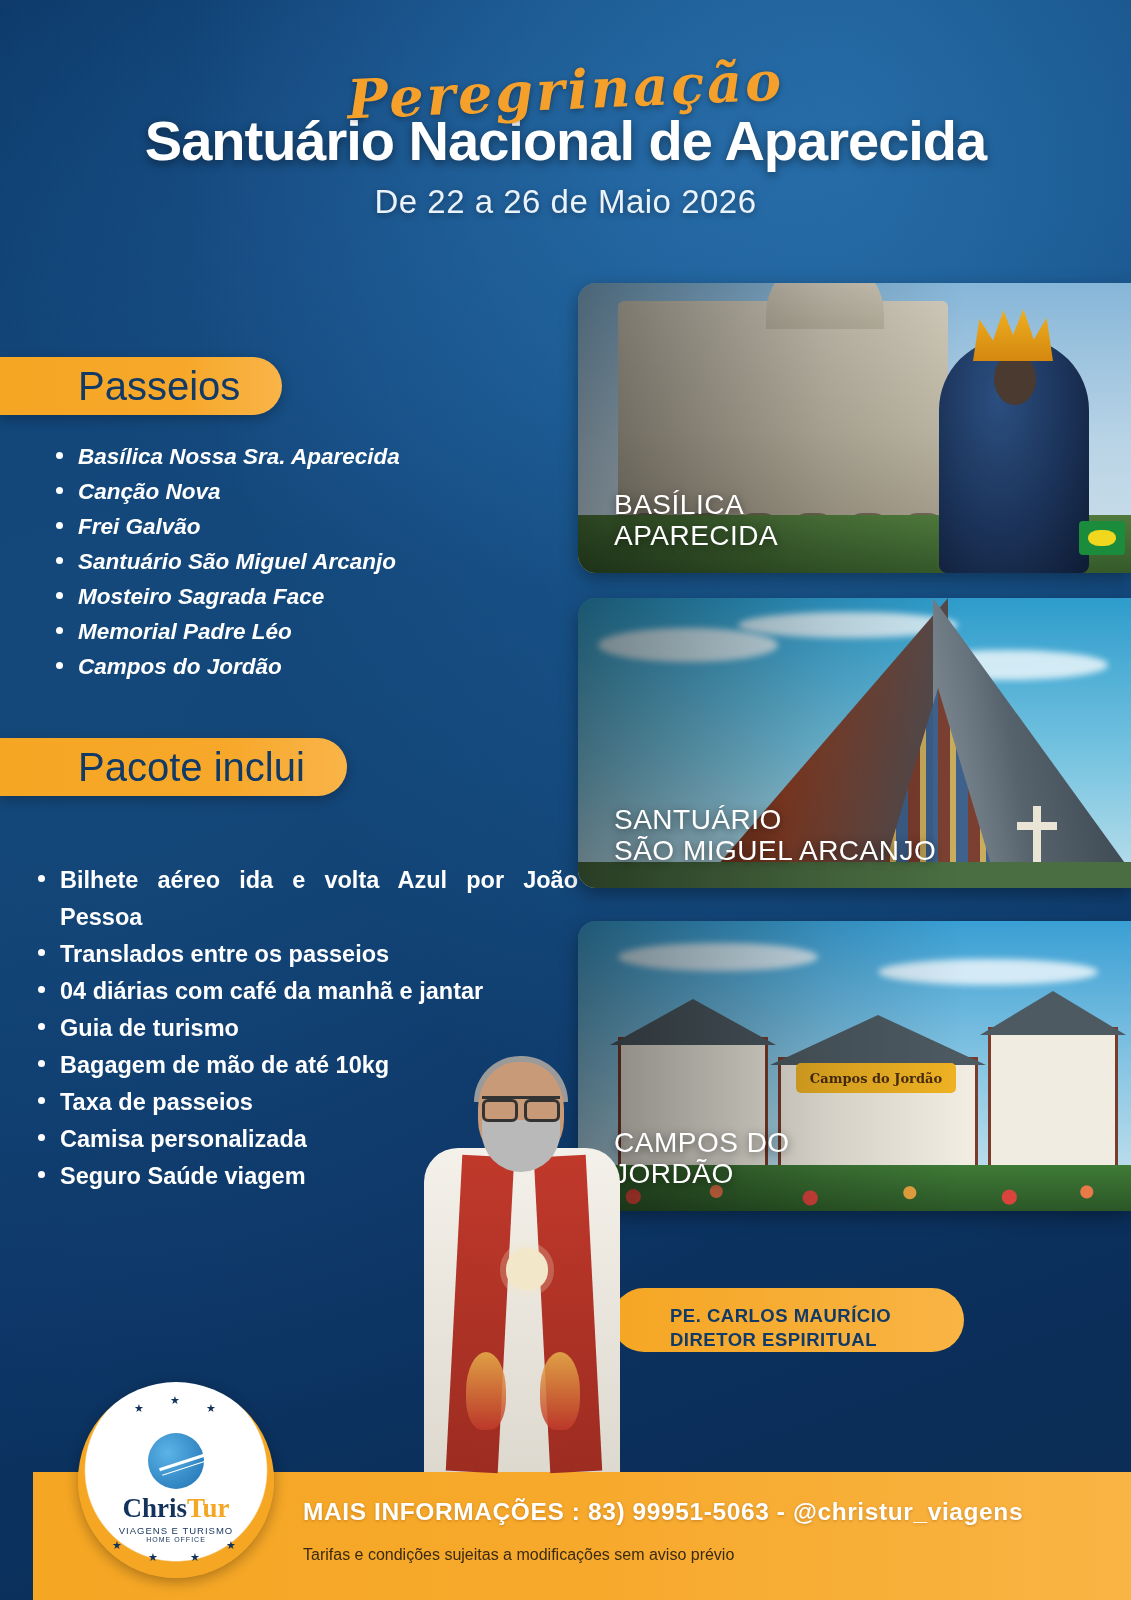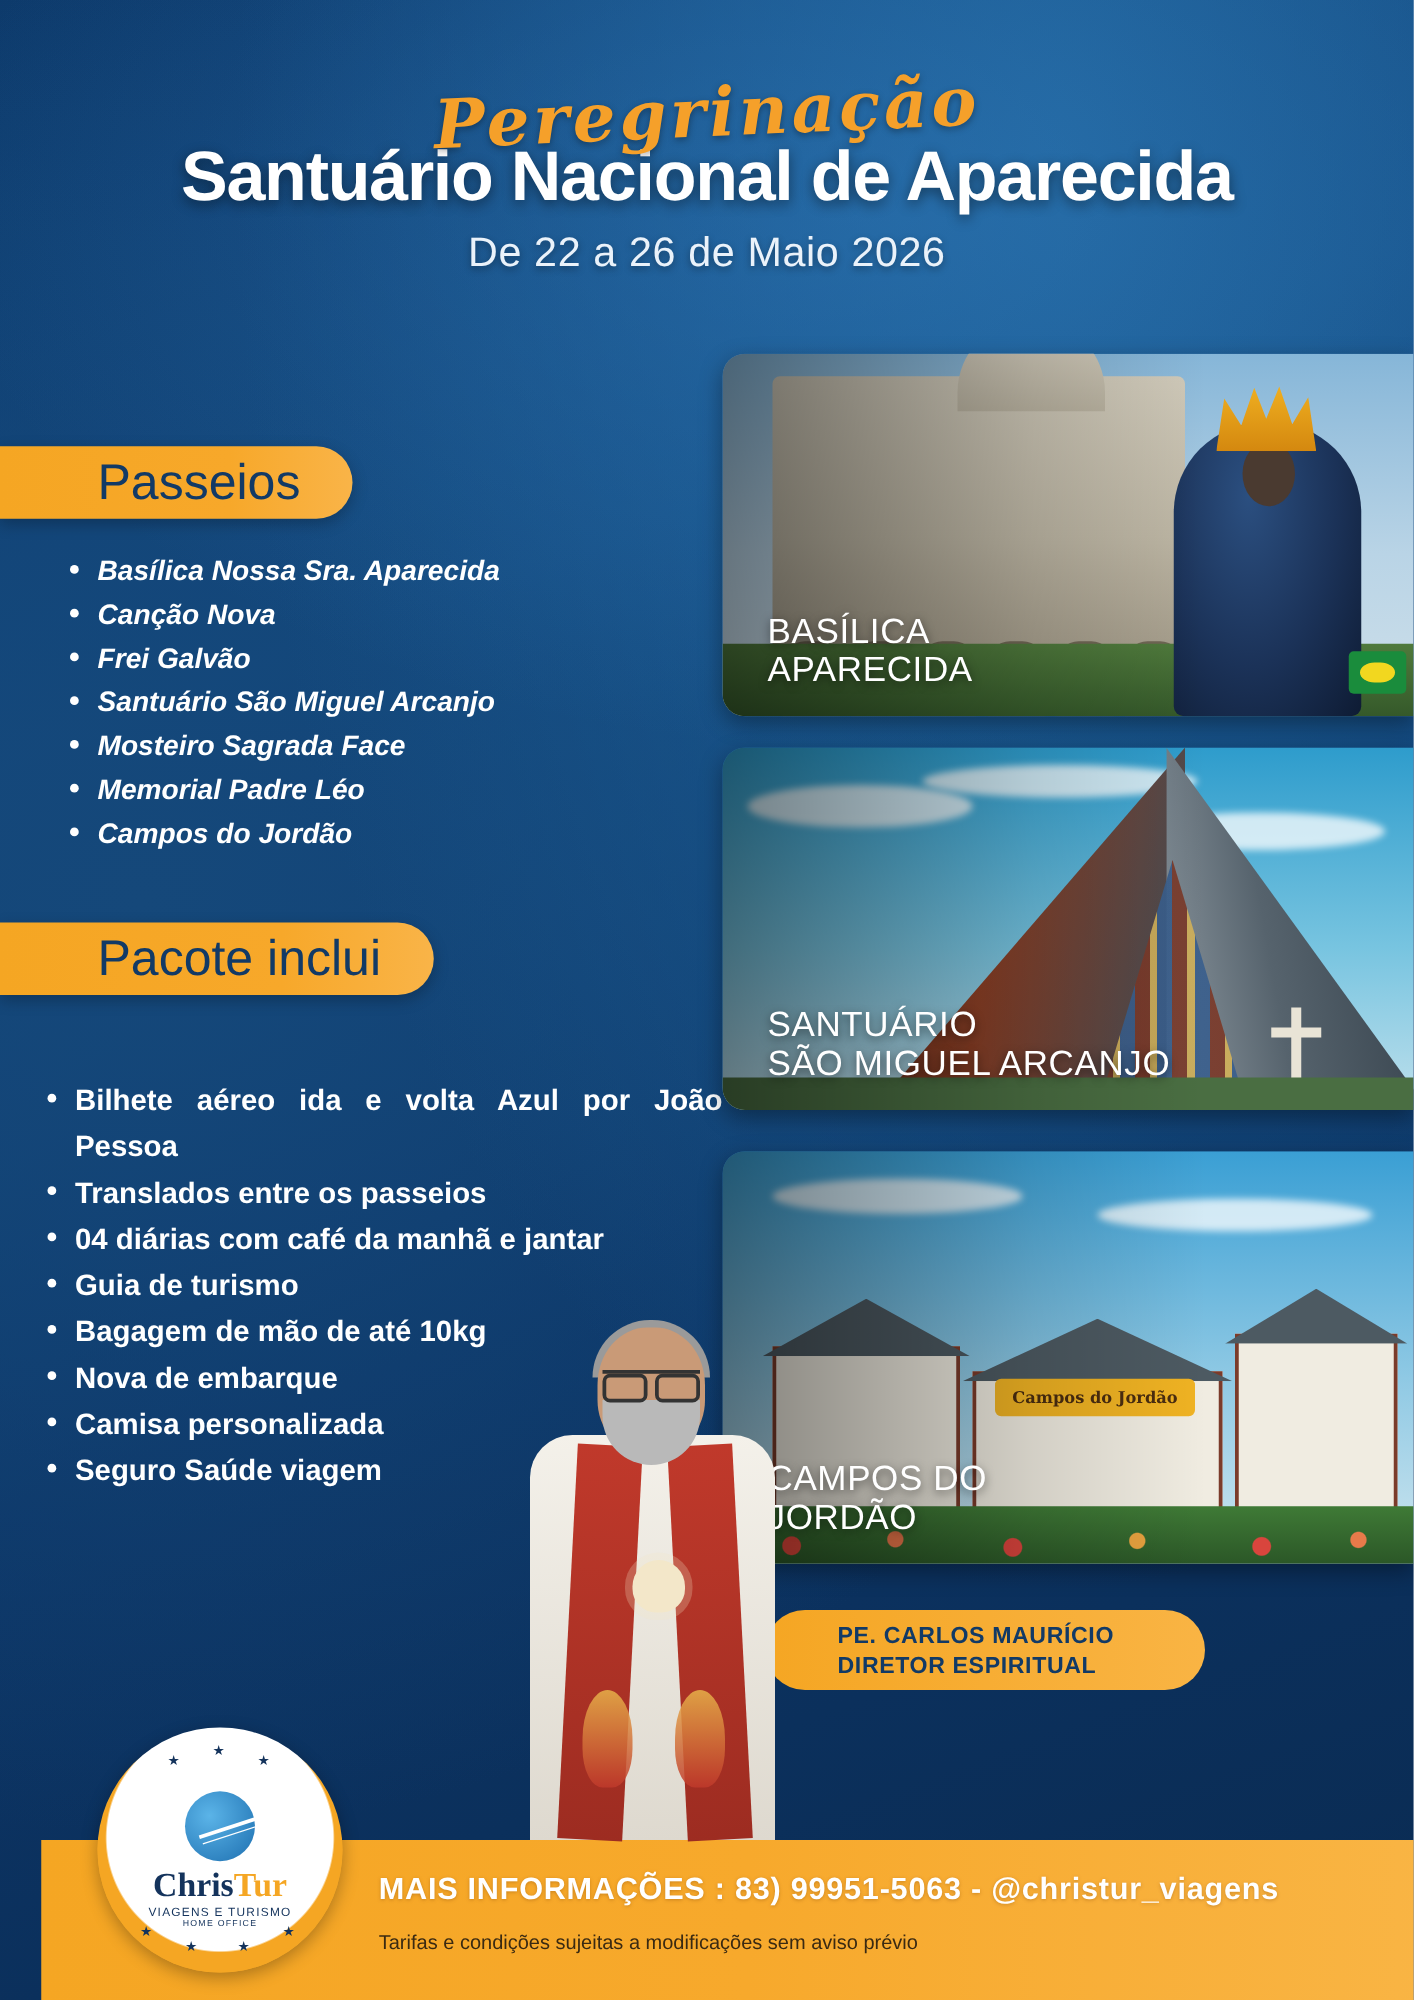--- a/index.html
+++ b/index.html
@@ -111,21 +111,21 @@
     text-shadow: 0 2px 8px rgba(0,0,0,.55);
     z-index: 3;
   }
   .card .shade {
     position:absolute; inset:0;
     background: linear-gradient(90deg, rgba(0,0,0,.45) 0%, rgba(0,0,0,.12) 45%, rgba(0,0,0,0) 70%);
     z-index:2;
   }
   #card-basilica { top: 283px; left: 578px; width: 553px; height: 290px; }
   #card-santuario{ top: 598px; left: 578px; width: 553px; height: 290px; }
-  #card-campos   { top: 921px; left: 578px; width: 553px; height: 330px; }
+  #card-campos   { top: 921px; left: 578px; width: 553px; height: 290px; }
 
   
   .art { position:absolute; inset:0; }
   .bas-sky { position:absolute; inset:0; background: linear-gradient(180deg,#86b6d8 0%, #b9d4e6 55%, #cfe0ea 100%); }
   .bas-build {
     position:absolute; left:40px; top:18px; width:330px; height:215px;
     background: linear-gradient(180deg,#cfc9b9 0%, #bdb6a4 60%, #a79f8d 100%);
     border-radius: 6px 6px 0 0;
   }
   .bas-dome {
@@ -210,21 +210,21 @@
   .pr-stoleL{position:absolute;left:64px;top:104px;width:52px;height:316px;background:linear-gradient(180deg,#c0392b,#9d2c21);transform:rotate(3deg);}
   .pr-stoleR{position:absolute;right:56px;top:104px;width:52px;height:316px;background:linear-gradient(180deg,#c0392b,#9d2c21);transform:rotate(-3deg);}
   .pr-dove{position:absolute;left:116px;top:196px;width:42px;height:42px;background:#f3e7c9;border-radius:50% 50% 45% 45%;box-shadow:0 0 0 6px rgba(243,231,201,.25);}
   .pr-flame{position:absolute;width:40px;height:78px;background:linear-gradient(180deg,#e8b34a,#c0392b);border-radius:50% 50% 40% 40%;opacity:.85;}
 
   
   #name-badge{
     position:absolute; left:612px; top:1288px; width:352px; height:64px;
     background: linear-gradient(90deg,#f5a623,#f9b444);
     border-radius:32px;
-    display:flex; flex-direction:column; justify-content:center;
+    display:flex; flex-direction:column; justify-content:flex-end;
     padding-left:58px;
     color:#123a66; font-weight:bold; font-size:18.5px; letter-spacing:.5px; line-height:24px;
     z-index:4;
   }
 
   
   #footer{
     position:absolute; left:0; bottom:0; width:100%; height:128px;
     background: linear-gradient(90deg,#f5a623 0%, #f7a92c 50%, #f9b545 100%);
     z-index:3;
@@ -290,21 +290,21 @@
 
   <div class="pill" id="pill-pacote">
     <span>Pacote inclui</span>
   </div>
   <ul class="flist" id="pacote-list">
     <li>Bilhete aéreo ida e volta Azul por João Pessoa</li>
     <li>Translados entre os passeios</li>
     <li>04 diárias com café da manhã e jantar</li>
     <li>Guia de turismo</li>
     <li>Bagagem de mão de até 10kg</li>
-    <li>Nova de embarque</li>
+    <li>Taxa de passeios</li>
     <li>Camisa personalizada</li>
     <li>Seguro Saúde viagem</li>
   </ul>
 
   <div class="card" id="card-basilica">
     <div class="art">
       <div class="bas-sky"></div>
       <div class="bas-build">
           <div class="bas-dome"></div>
         </div>

